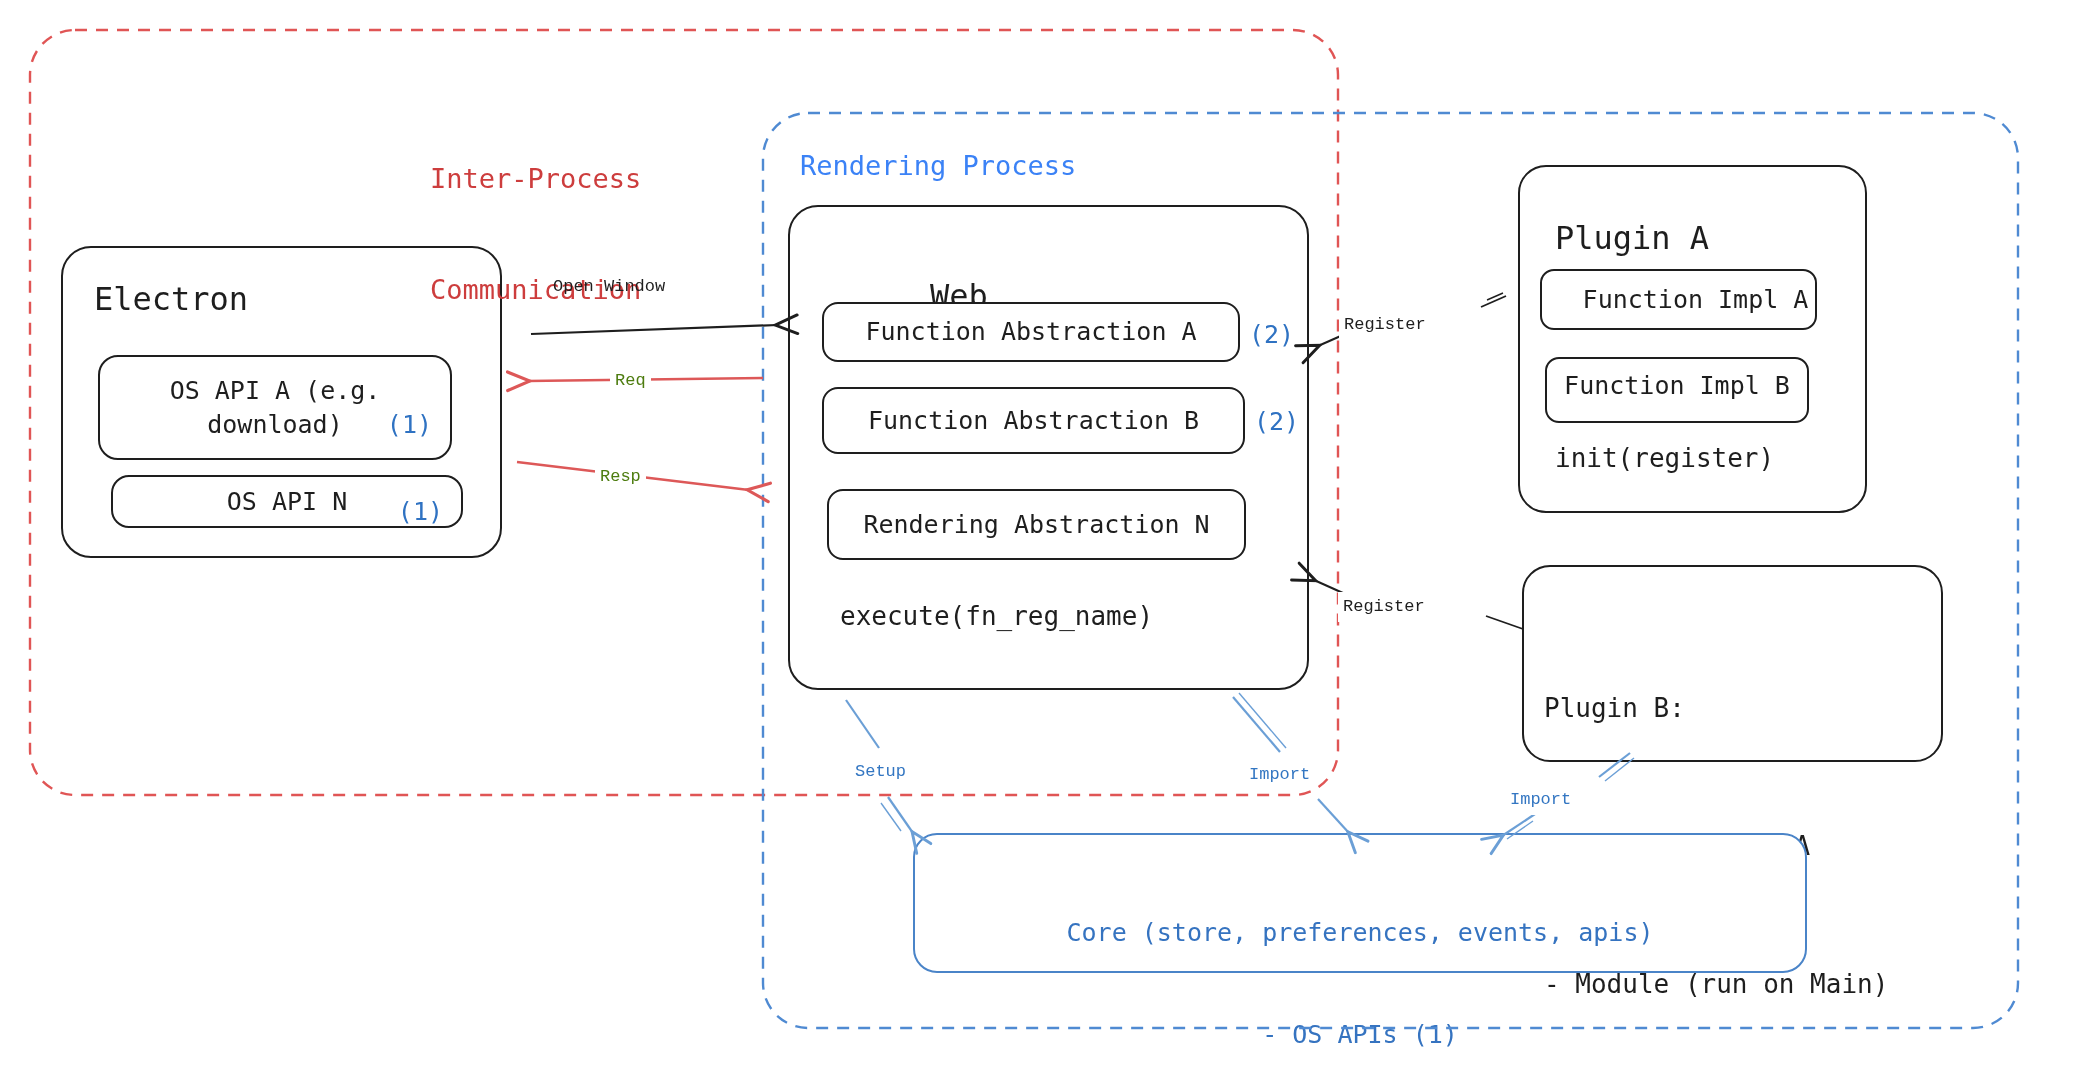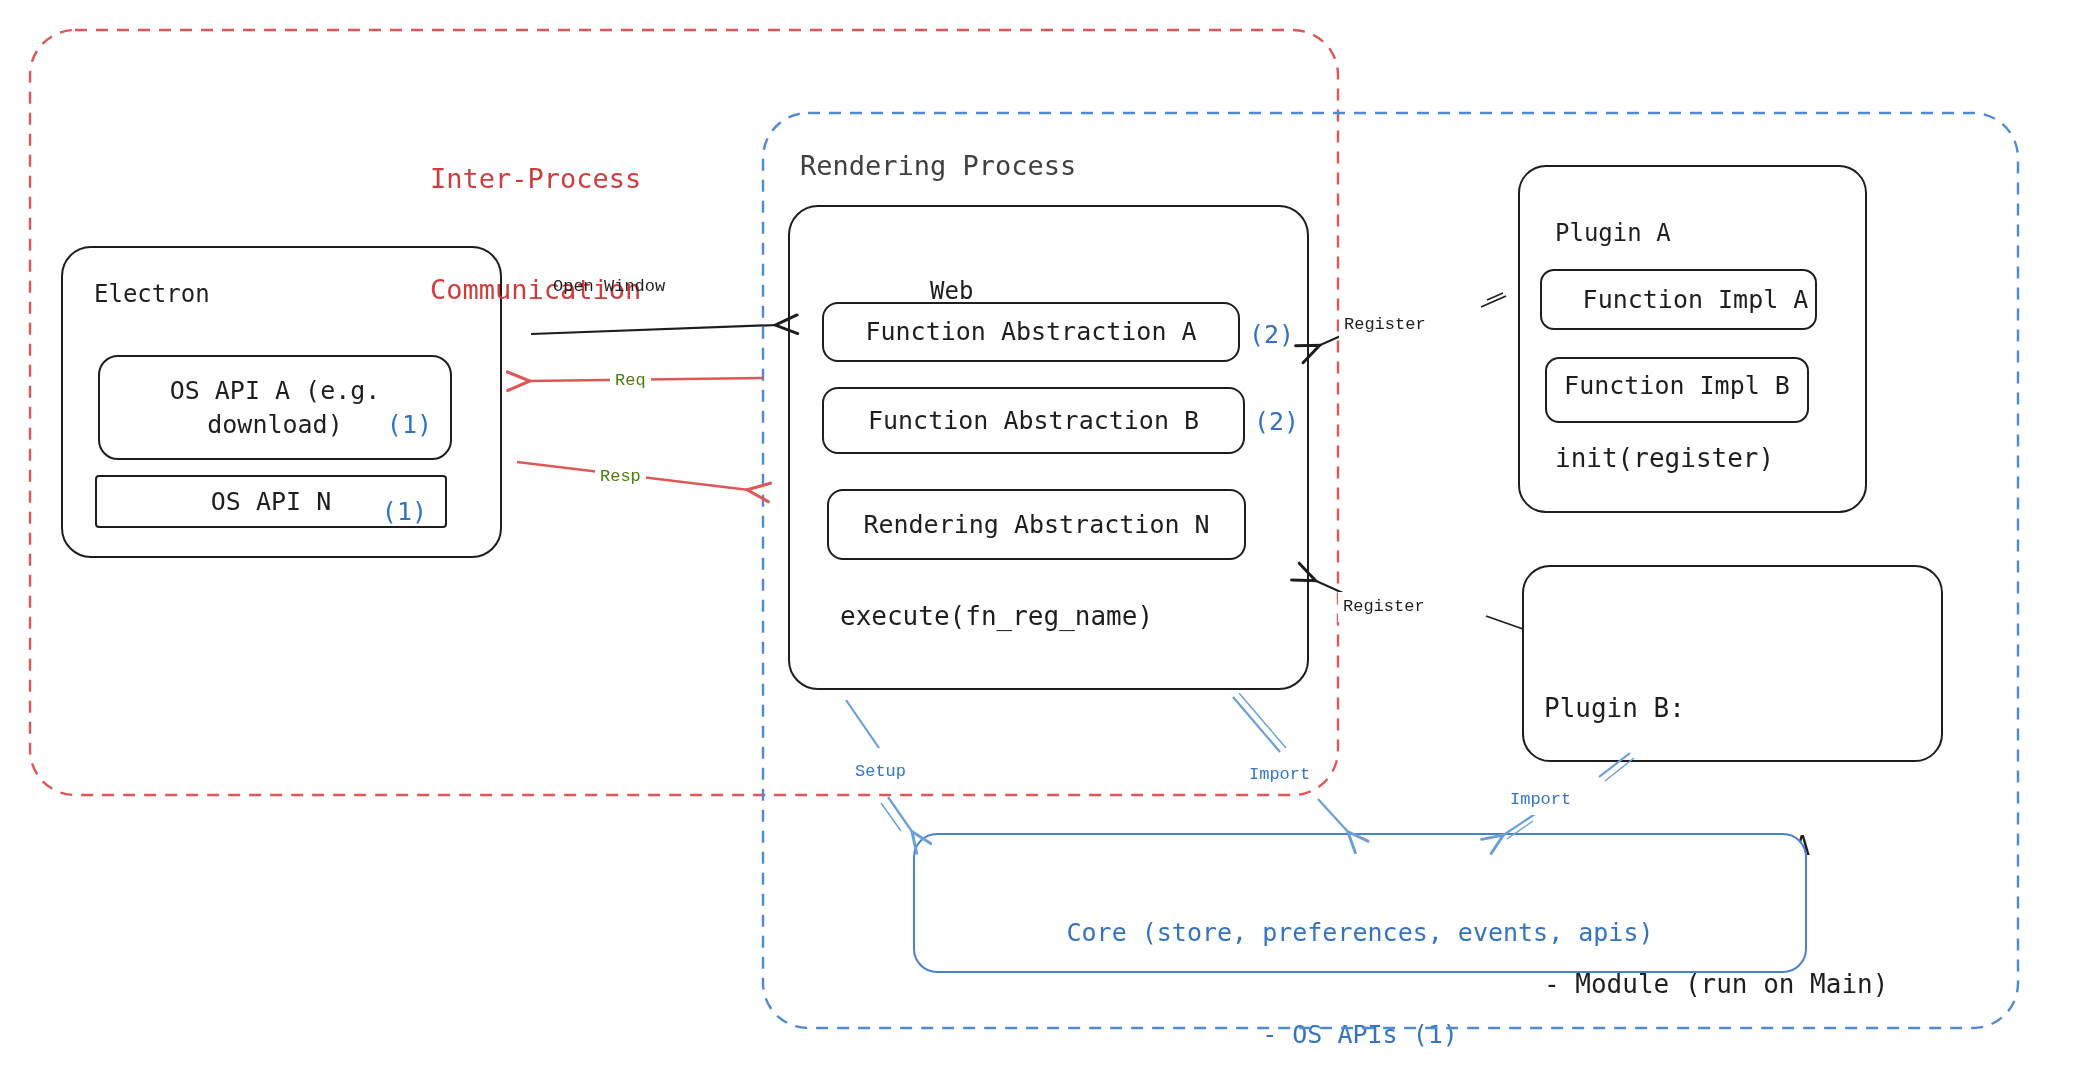--- a/index.html
+++ b/index.html
@@ -9,29 +9,29 @@
   }
   .abs{position:absolute;}
   .box{
     position:absolute;border:2.3px solid #1e1e1e;border-radius:26px;background:#ffffff;
     box-sizing:border-box;
   }
   .innerbox{
     position:absolute;border:2px solid #1e1e1e;border-radius:16px;background:#ffffff;
     box-sizing:border-box;text-align:center;font-size:25px;color:#1e1e1e;
   }
-  .boxtitle{position:absolute;font-size:24px;white-space:pre;}
+  .boxtitle{position:absolute;font-size:32px;white-space:pre;}
   .monotext{position:absolute;font-size:26px;white-space:pre;}
   .badge{position:absolute;font-size:25px;color:#2f72c2;white-space:pre;}
   .arrowlabel{
     position:absolute;font-size:17px;white-space:pre;background:#ffffff;
     padding:0 5px;line-height:30px;font-family:Liberation Mono, monospace;
   }
   .red-title{position:absolute;font-size:27px;line-height:37px;color:#cd3d3d;white-space:pre;}
-  .blue-title{position:absolute;font-size:27px;color:#404040;white-space:pre;}
+  .blue-title{position:absolute;font-size:27px;color:#3b82f6;white-space:pre;}
   .black-label{color:#1e1e1e;}
   .red-label{color:#4d7c0f;}
   .blue-label{color:#3376c2;}
   .multiline{position:absolute;font-size:26px;line-height:46px;white-space:pre;}
   .coretext{
     position:absolute;left:0;top:13px;width:100%;text-align:center;
     font-size:25px;line-height:34px;color:#3573c0;white-space:pre;
   }
   svg.overlay{position:absolute;left:0;top:0;pointer-events:none;}
 </style>
@@ -44,21 +44,21 @@
     <div class="boxtitle" style="left:31px;top:32px;">Electron</div>
 
     <div class="innerbox" style="left:35px;top:107px;width:354px;height:105px;border-radius:20px;">
       <div class="abs" style="left:0;top:17px;width:100%;line-height:34px;">
         <div>OS API A (e.g.</div>
         <div>download)</div>
       </div>
       <div class="badge" style="right:18px;top:53px;">(1)</div>
     </div>
 
-    <div class="innerbox" style="left:32px;top:227px;width:352px;height:53px;border-radius:4px;line-height:49px;">
+    <div class="innerbox" style="left:48px;top:227px;width:352px;height:53px;border-radius:18px;line-height:49px;">
       <span>OS API N</span>
       <div class="badge" style="right:18px;top:10px;">(1)</div>
     </div>
   </div>
 
   <div class="box" style="left:788px;top:205px;width:521px;height:485px;border-radius:30px;">
     <div class="boxtitle" style="left:140px;top:70px;">Web</div>
 
     <div class="innerbox" style="left:32px;top:95px;width:418px;height:60px;line-height:56px;">
       <span>Function Abstraction A</span>

